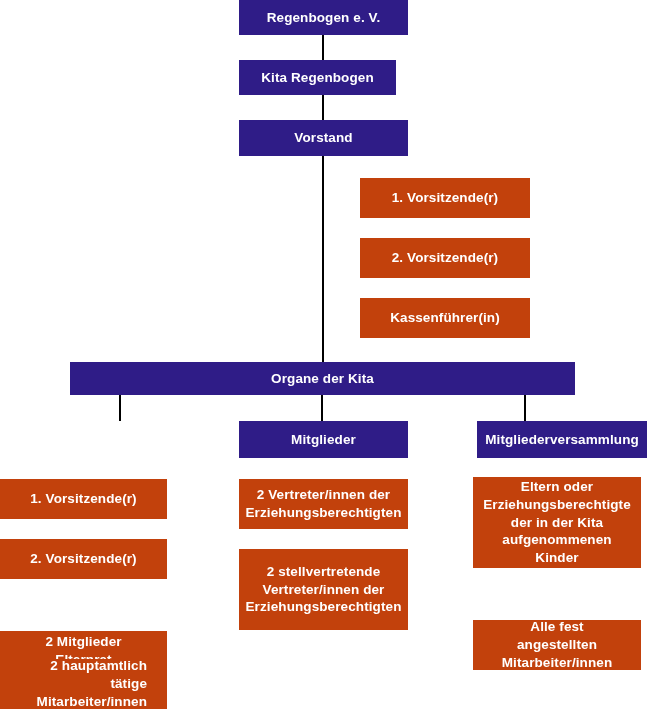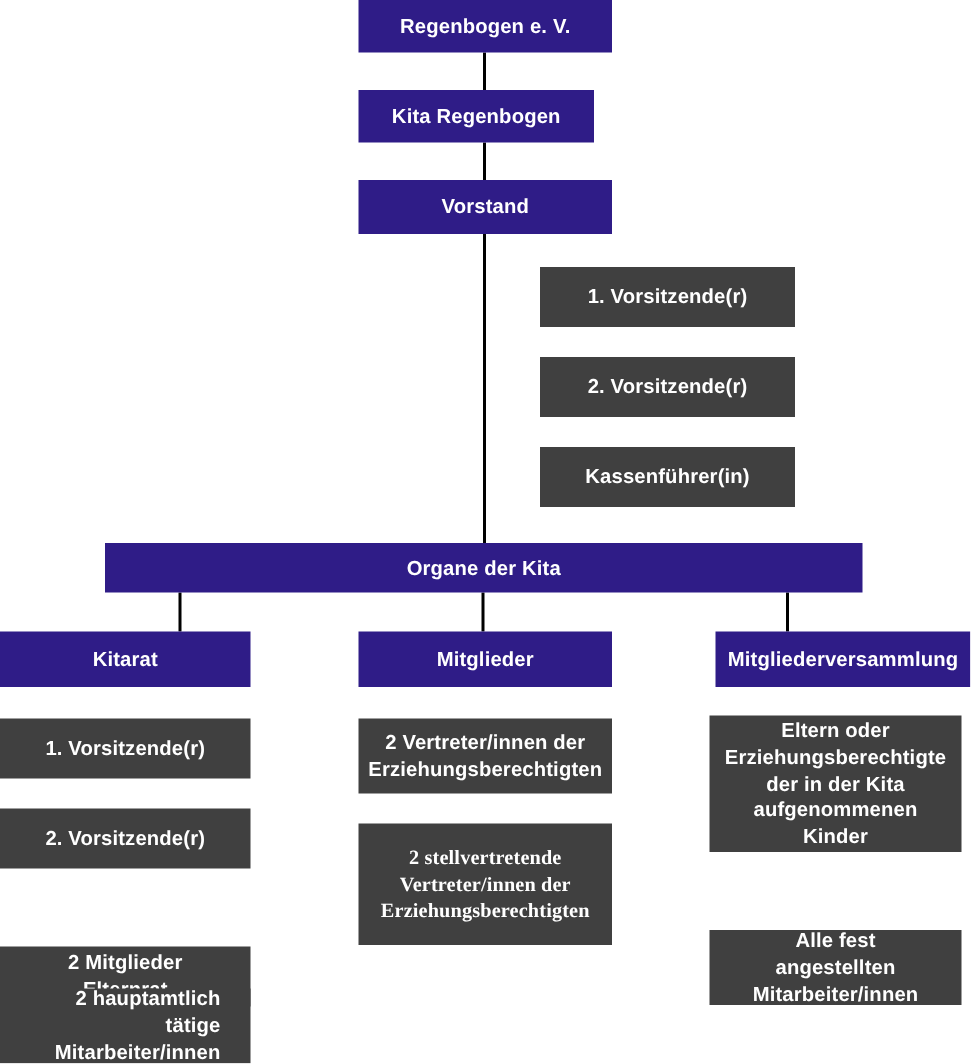--- a/index.html
+++ b/index.html
@@ -27,21 +27,21 @@
     text-align: center;
     color: #ffffff;
     font-size: 13.5px;
     font-weight: bold;
     line-height: 1.32;
     padding: 2px 20px;
     letter-spacing: 0.1px;
     z-index: 2;
   }
   .node.blue  { background: #2f1c87; }
-  .node.orange{ background: #404040; }
+  .node.orange{ background: #c2410c; }
   .node .txt {
     display: block;
     white-space: pre-line;
   }
   .connector {
     position: absolute;
     background: #000000;
     z-index: 1;
   }
   .connector.v { width: 2px; }
@@ -80,23 +80,20 @@
   </div>
 
   <div class="node orange" style="left:360px; top:298px; width:170px; height:40px;">
     <span class="txt">Kassenführer(in)</span>
   </div>
 
   <div class="node blue" style="left:70px; top:362px; width:505px; height:33px;">
     <span class="txt">Organe der Kita</span>
   </div>
 
-  <div class="node blue" style="left:0px; top:421px; width:167px; height:37px;">
-    <span class="txt">Kitarat</span>
-  </div>
 
   <div class="node blue" style="left:239px; top:421px; width:169px; height:37px;">
     <span class="txt">Mitglieder</span>
   </div>
 
   <div class="node blue" style="left:477px; top:421px; width:170px; height:37px;">
     <span class="txt">Mitgliederversammlung</span>
   </div>
 
   <div class="node orange" style="left:0px; top:479px; width:167px; height:40px;">
@@ -114,21 +111,21 @@
   <div class="node orange" style="left:0px; top:659px; width:167px; height:50px;text-align:right;">
     <span class="txt">2 hauptamtlich tätige
 Mitarbeiter/innen</span>
   </div>
 
   <div class="node orange" style="left:239px; top:479px; width:169px; height:50px;">
     <span class="txt">2 Vertreter/innen der
 Erziehungsberechtigten</span>
   </div>
 
-  <div class="node orange" style="left:239px; top:549px; width:169px; height:81px;font-family:Liberation Serif, serif;">
+  <div class="node orange" style="left:239px; top:549px; width:169px; height:81px;">
     <span class="txt">2 stellvertretende
 Vertreter/innen der
 Erziehungsberechtigten</span>
   </div>
 
   <div class="node orange" style="left:473px; top:477px; width:168px; height:91px;">
     <span class="txt">Eltern oder
 Erziehungsberechtigte
 der in der Kita
 aufgenommenen Kinder</span>

